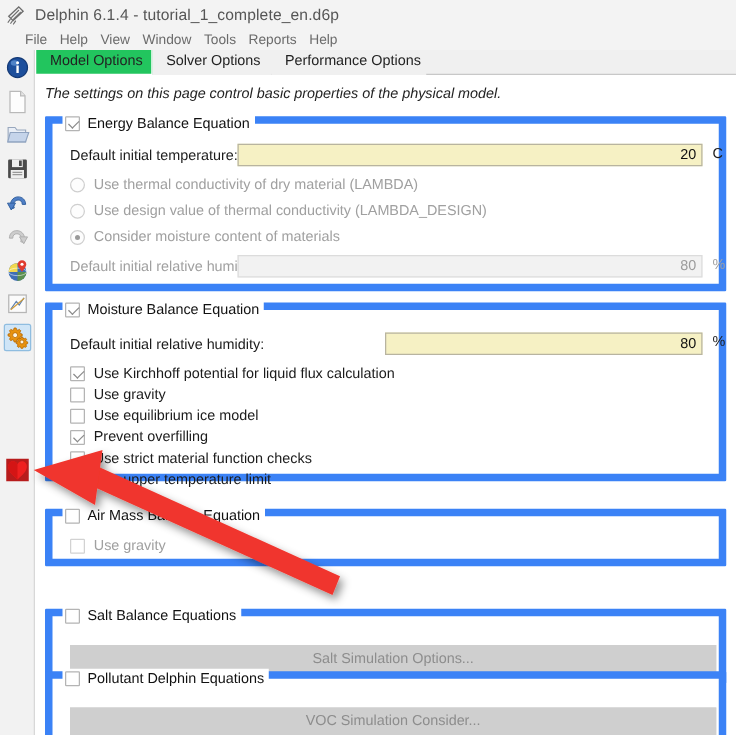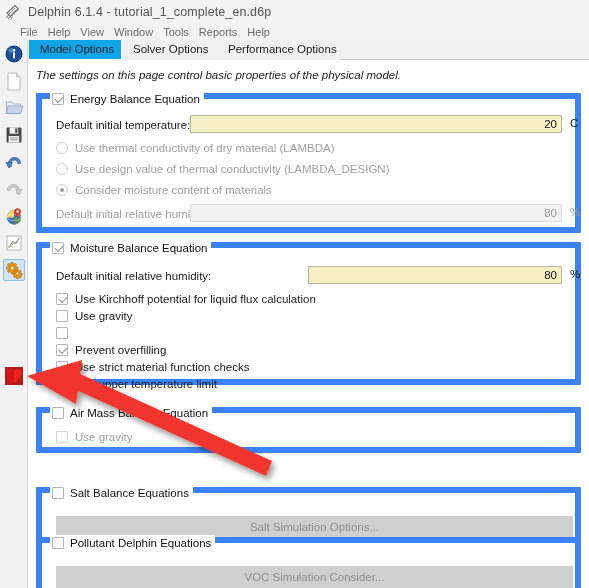--- a/index.html
+++ b/index.html
@@ -51,21 +51,21 @@
   .tabstrip{
     position:absolute;left:28px;top:40px;width:561px;height:20px;
     background:#f0f0f0;border-bottom:1px solid #c8c8c8;box-sizing:border-box;
   }
   .tab{
     position:absolute;top:0;height:20px;line-height:19px;
     font-size:11.5px;color:#222;padding:0 11px;box-sizing:border-box;
     background:#f0f0f0;cursor:pointer;white-space:nowrap;
   }
   .tab.active{
-    background:#0ea5e9;border-bottom:1px solid #ffffff;
+    background:#22c55e;border-bottom:1px solid #ffffff;
     border-left:1px solid #ffffff;border-right:1px solid #ffffff;
   }
 
   
   .page{
     position:absolute;left:28px;top:60px;width:561px;height:528px;
     background:#ffffff;box-sizing:border-box;
   }
   .intro{
     position:absolute;left:8px;top:9px;
@@ -318,20 +318,21 @@
       <div class="row" style="left:14px;top:45px;">
         <span class="cb checked"></span>
         <span class="txt">Use Kirchhoff potential for liquid flux calculation</span>
       </div>
       <div class="row" style="left:14px;top:62px;">
         <span class="cb"></span>
         <span class="txt">Use gravity</span>
       </div>
       <div class="row" style="left:14px;top:79px;">
         <span class="cb"></span>
+        <span class="txt">Use equilibrium ice model</span>
       </div>
       <div class="row" style="left:14px;top:96px;">
         <span class="cb checked"></span>
         <span class="txt">Prevent overfilling</span>
       </div>
       <div class="row" style="left:14px;top:113px;">
         <span class="cb checked"></span>
         <span class="txt">Use strict material function checks</span>
       </div>
       <div class="row" style="left:14px;top:130px;">

